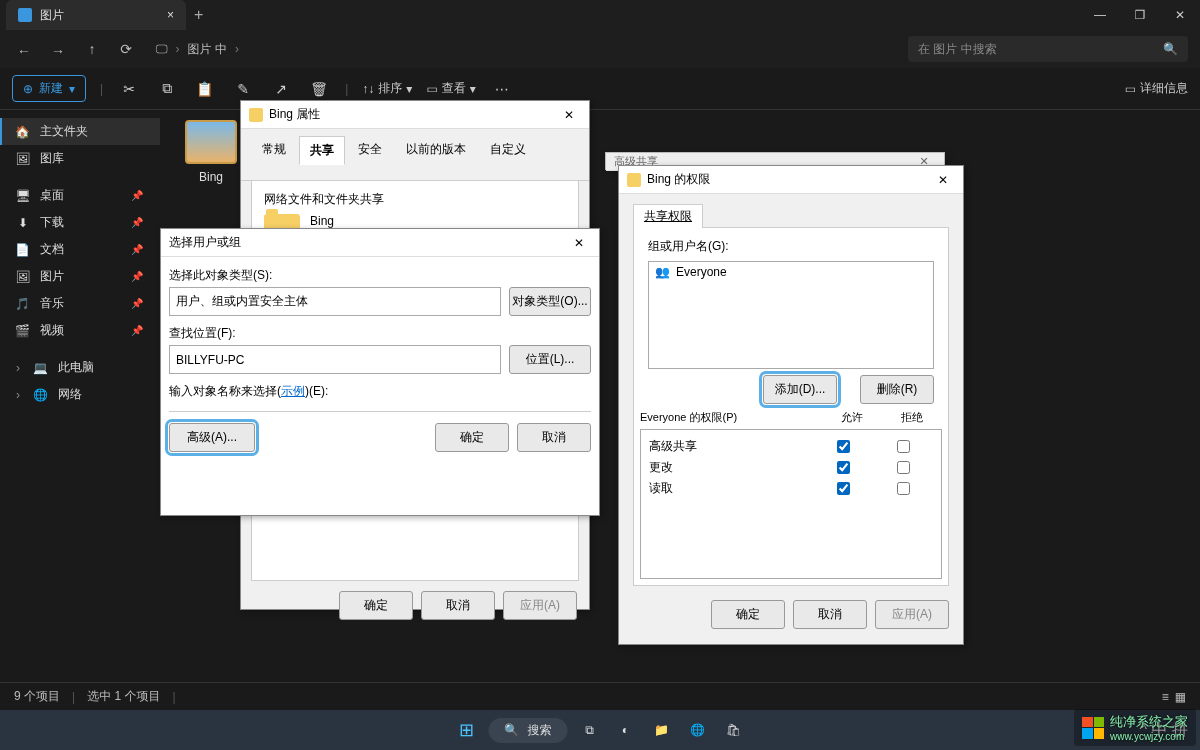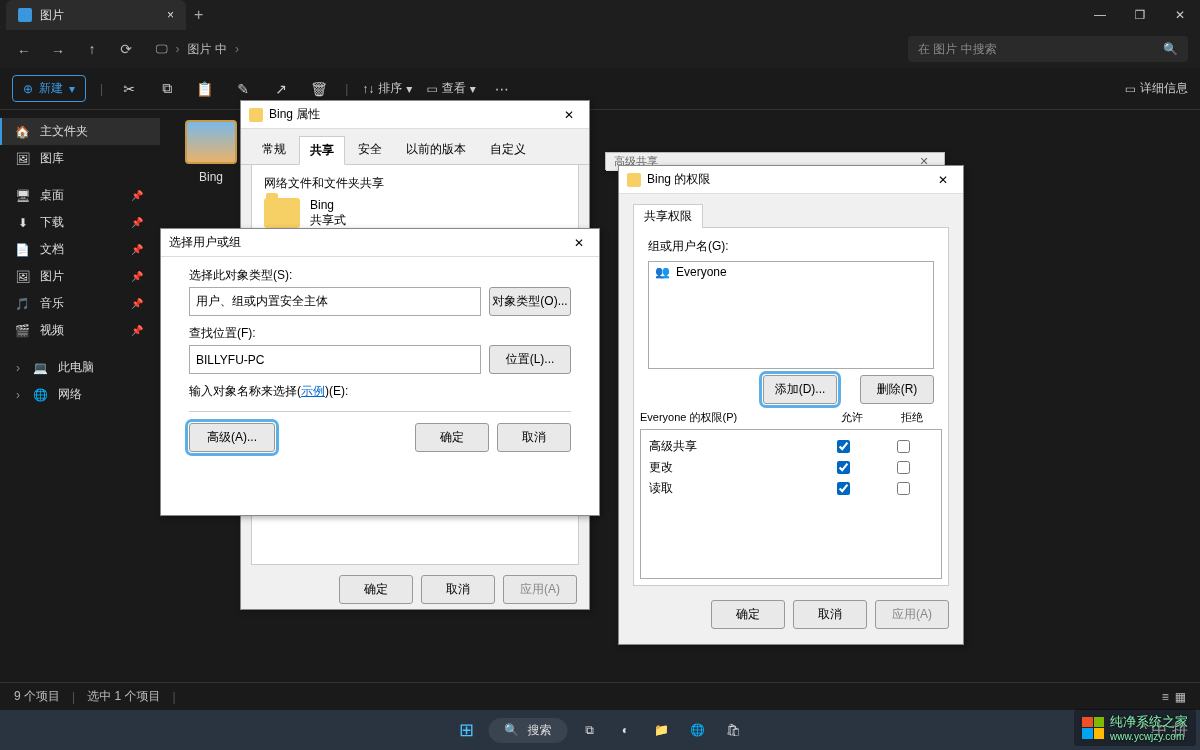--- a/index.html
+++ b/index.html
@@ -52,45 +52,45 @@
 
 
 .dlg { position: absolute; background: #f0f0f0; border: 1px solid #888; box-shadow: 2px 2px 6px rgba(0,0,0,.3); color: #000; font-size: 12px; }
 .dlg .dlgtitle { height: 28px; background: #fff; display: flex; align-items: center; padding: 0 8px; gap: 6px; border-bottom: 1px solid #ddd; }
 .dlg .dlgtitle .close { margin-left: auto; width: 24px; text-align: center; cursor: pointer; }
 .dlg button.dlgbtn, .dlg .dlgbtn { border: 1px solid #999; background: #e9e9e9; border-radius: 3px; padding: 5px 0; min-width: 74px; font-size: 12px; cursor: pointer; text-align: center; }
 .highlighted { outline: 3px solid #5bb0e8; outline-offset: 1px; }
 
 
 .prop { left: 240px; top: 100px; width: 350px; height: 510px; }
-.prop .tabs { display: flex; border-bottom: 1px solid #ccc; padding: 6px 10px 0; gap: 2px; background: #f0f0f0; }
+.prop .tabs { display: flex; border-bottom: 1px solid #ccc; padding: 6px 10px 16px; gap: 2px; background: #f0f0f0; }
 .prop .tabbtn { padding: 5px 10px; border: 1px solid transparent; cursor: pointer; border-bottom: none; }
 .prop .tabbtn.active { background: #fff; border: 1px solid #ccc; border-bottom: 1px solid #fff; position: relative; top: 1px; font-weight: bold; }
 .prop .tabbody { background: #fff; margin: 0 10px; border: 1px solid #ccc; border-top: none; padding: 10px 12px; height: 400px; }
 .prop .netshare { display: flex; gap: 10px; align-items: flex-start; margin-top: 6px; }
 .prop .fico { width: 36px; height: 30px; background: #f6cf65; border-radius: 3px; position: relative; }
 .prop .fico::before { content: ""; position: absolute; top: -5px; left: 2px; width: 12px; height: 5px; background: #f6cf65; border-radius: 2px 2px 0 0; }
 .prop .dlgfoot { display: flex; justify-content: flex-end; gap: 8px; padding: 10px 12px; }
 
 
 .seluser { left: 160px; top: 228px; width: 440px; height: 288px; z-index: 20; background: #fff; }
-.seluser .body2 { padding: 10px 28px; display: flex; flex-direction: column; gap: 3px; }
+.seluser .body2 { padding: 10px 8px; display: flex; flex-direction: column; gap: 3px; }
 .seluser .row { display: flex; gap: 8px; }
 .seluser input, .seluser textarea { border: 1px solid #aaa; padding: 4px 6px; font-size: 12px; font-family: inherit; }
 .seluser .lbl { color: #000; }
 .link { color: #0066cc; text-decoration: underline; cursor: pointer; }
 
 
 .advshare { left: 605px; top: 152px; width: 340px; height: 18px; z-index: 9; background: #f5f5f5; border-color: #bbb; }
 .advshare .dlgtitle { background: #eee; height: 18px; font-size: 11px; color: #666; }
 
 
 .perm { left: 618px; top: 165px; width: 346px; height: 480px; z-index: 12; }
 .perm .permbody { padding: 10px 14px; }
-.perm .ptab { border: 1px solid #ccc; background: #fff; padding: 3px 10px; border-bottom: none; display: inline-block; margin-bottom: -1px; position: relative; }
+.perm .ptab { border: 1px solid #ccc; background: #fff; padding: 3px 10px; border-bottom: none; display: inline-block; margin-bottom: -1px; position: relative; text-decoration: underline; }
 .perm .pframe { border: 1px solid #ccc; background: #fff; padding: 0; }
 .perm .listbox { border: 1px solid #aaa; background: #fff; height: 108px; margin: 6px 14px; overflow: auto; padding: 2px; }
 .perm .listbox .li { display: flex; align-items: center; gap: 6px; padding: 1px 4px; }
 .perm .grid { margin: 6px 6px; }
 .perm .ghdr, .perm .grow { display: grid; grid-template-columns: 1fr 60px 60px; align-items: center; }
 .perm .ghdr { font-size: 11px; }
 .perm .ghdr span:nth-child(2), .perm .ghdr span:nth-child(3), .perm .grow .cb { text-align: center; }
 .perm .permlist { border: 1px solid #aaa; background: #fff; height: 150px; padding: 6px 0; margin-top: 4px; }
 .perm .grow { padding: 1px 8px; }
 .perm input[type=checkbox] { accent-color: #0067c0; }

